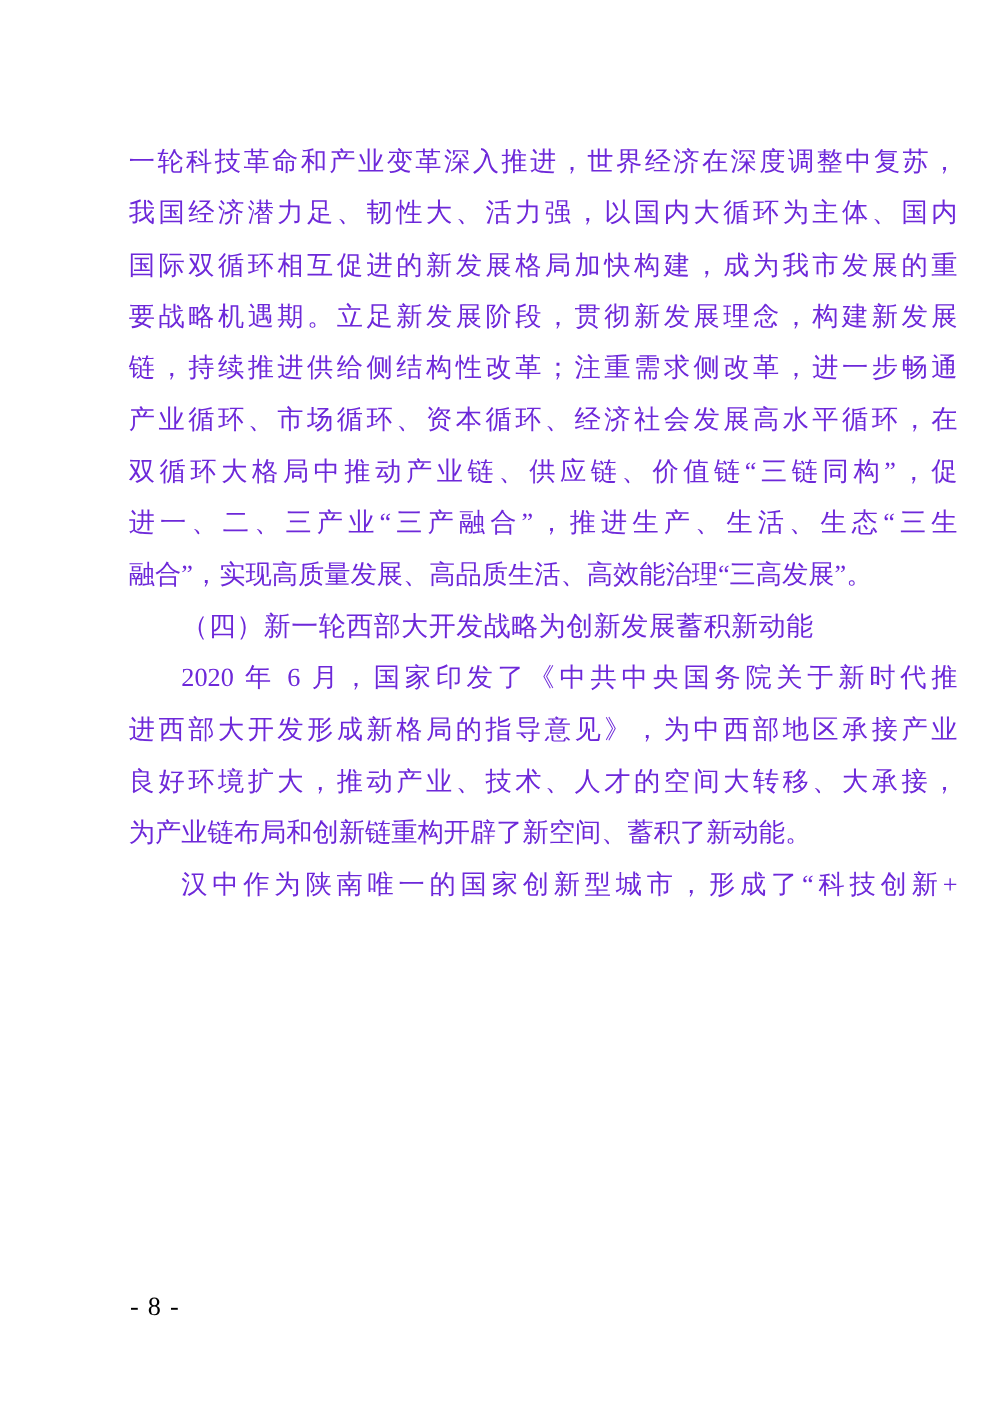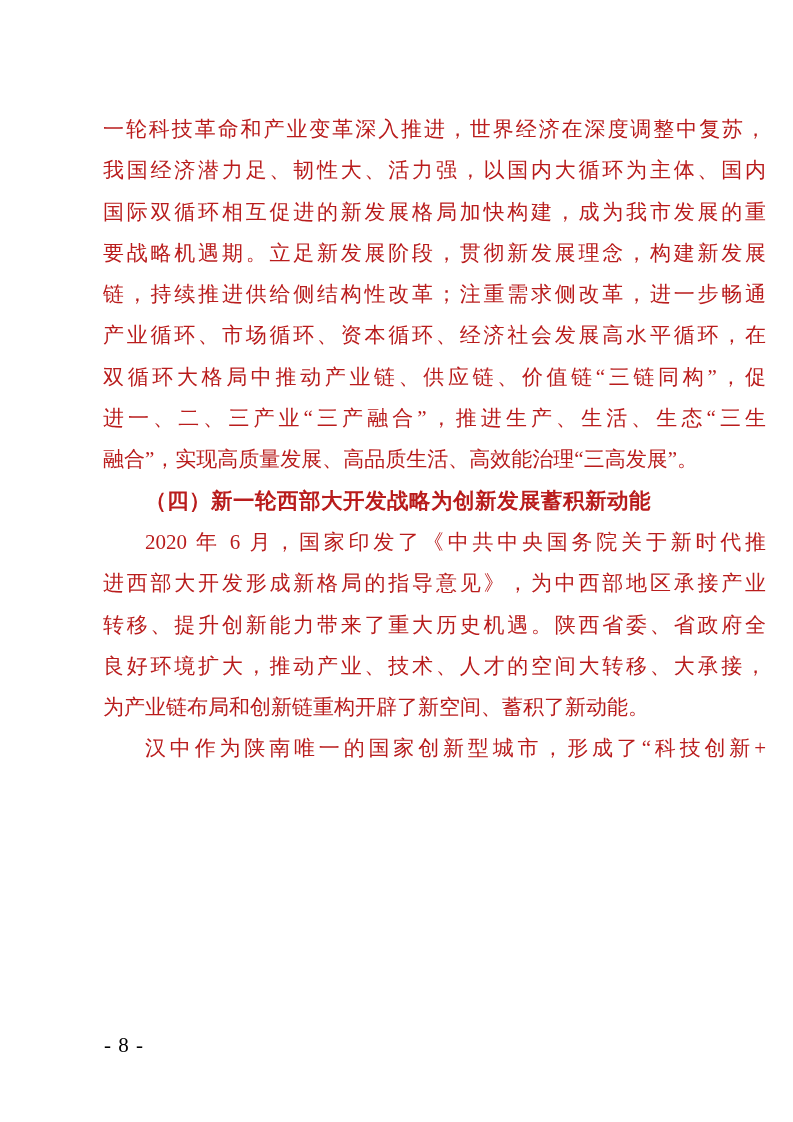--- a/index.html
+++ b/index.html
@@ -18,30 +18,30 @@
   .text-area {
     position: absolute;
     left: 103px; top: 109px;
     width: 663px;
   }
   .line {
     height: 41.3px;
     line-height: 41.3px;
     font-size: 21px;
     overflow: hidden;
-    color: #b91c1c;
+    color: #6d28d9;
   }
   .line.fill {
     text-align: justify;
     text-align-last: justify;
     text-justify: inter-character;
   }
   .line.indent { text-indent: 42px; }
   .line.heading {
-    font-weight: 700;
+    font-weight: 400;
     font-size: 21.5px;
     text-indent: 42px;
     text-align: left;
     letter-spacing: 0.5px;
   }
   .footer-pagenum {
     position: absolute;
     left: 104px; top: 1033px;
     font-size: 21px;
     line-height: 24px;
@@ -59,19 +59,18 @@
       <div class="line fill">国际双循环相互促进的新发展格局加快构建，成为我市发展的重</div>
       <div class="line fill">要战略机遇期。立足新发展阶段，贯彻新发展理念，构建新发展</div>
       <div class="line fill">链，持续推进供给侧结构性改革；注重需求侧改革，进一步畅通</div>
       <div class="line fill">产业循环、市场循环、资本循环、经济社会发展高水平循环，在</div>
       <div class="line fill">双循环大格局中推动产业链、供应链、价值链“三链同构”，促</div>
       <div class="line fill">进一、二、三产业“三产融合”，推进生产、生活、生态“三生</div>
       <div class="line">融合”，实现高质量发展、高品质生活、高效能治理“三高发展”。</div>
       <div class="line heading">（四）新一轮西部大开发战略为创新发展蓄积新动能</div>
       <div class="line fill indent">2020 年 6 月，国家印发了《中共中央国务院关于新时代推</div>
       <div class="line fill">进西部大开发形成新格局的指导意见》，为中西部地区承接产业</div>
-      <div class="line fill">转移、提升创新能力带来了重大历史机遇。陕西省委、省政府全</div>
       <div class="line fill">良好环境扩大，推动产业、技术、人才的空间大转移、大承接，</div>
       <div class="line">为产业链布局和创新链重构开辟了新空间、蓄积了新动能。</div>
       <div class="line fill indent">汉中作为陕南唯一的国家创新型城市，形成了“科技创新+</div>
     </div>
   <div class="footer-pagenum">- 8 -</div>
 </div>
 
 </body></html>

